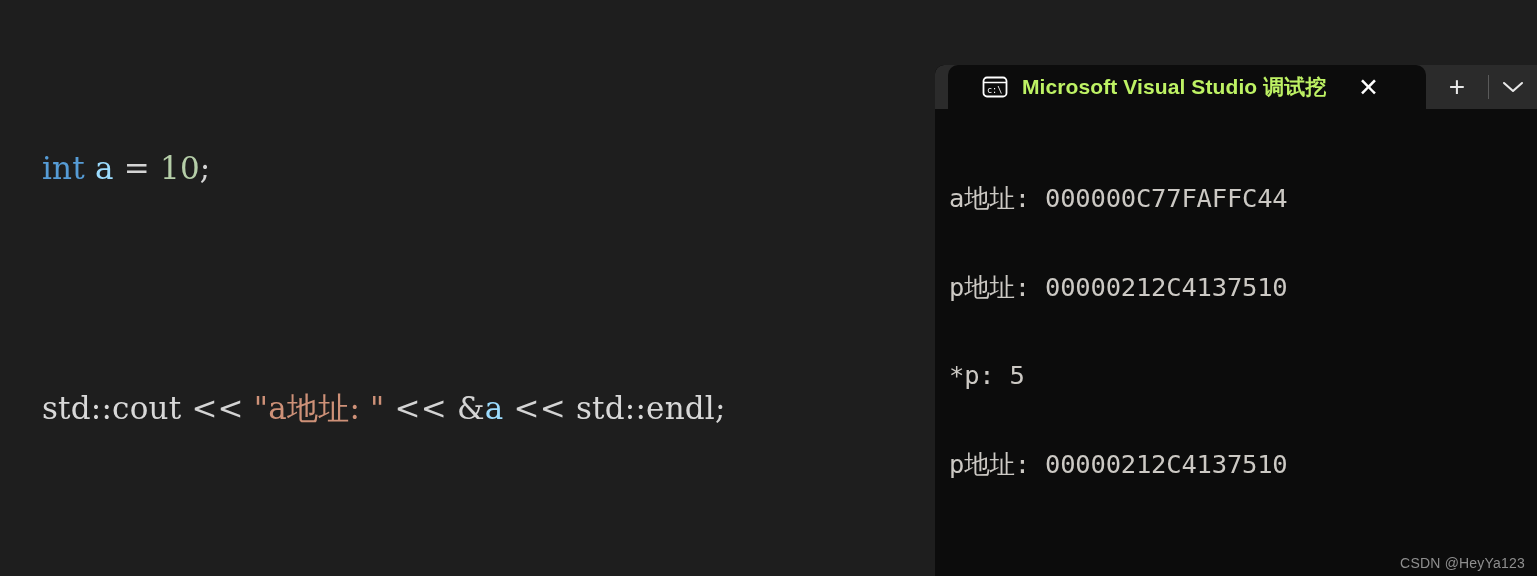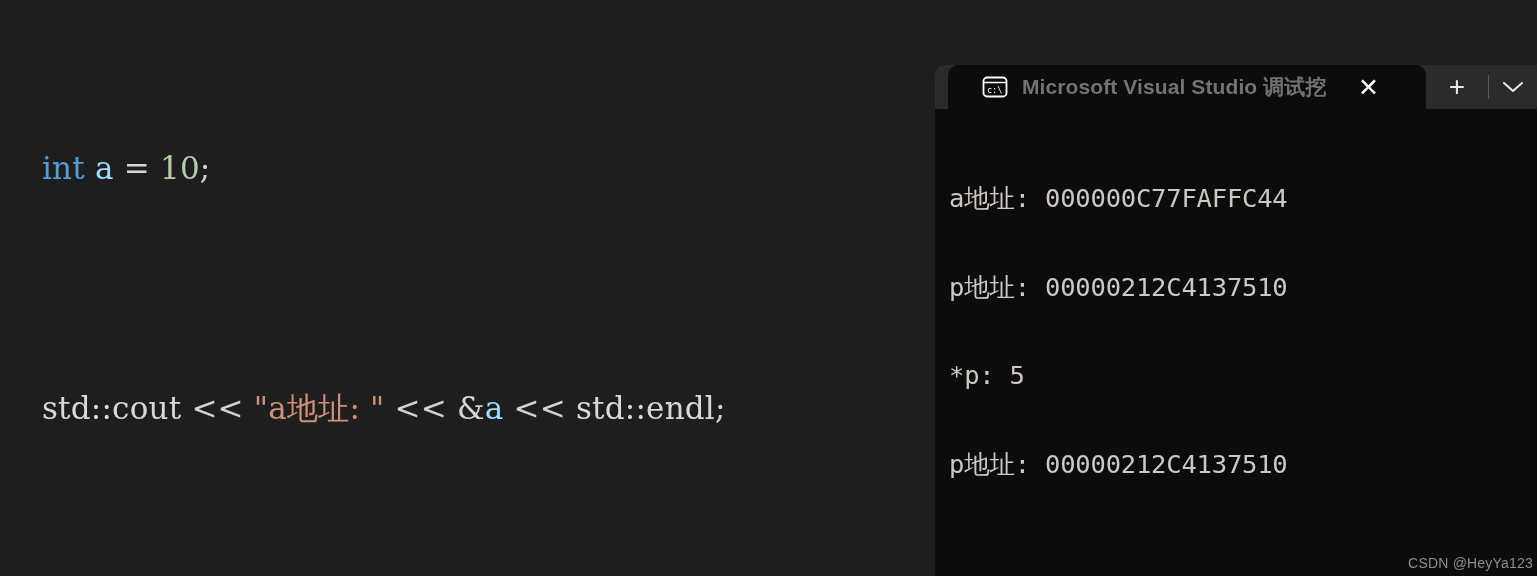--- a/index.html
+++ b/index.html
@@ -60,21 +60,21 @@
     background:#0c0c0c;
     border-top-left-radius:10px;
     border-top-right-radius:10px;
     display:flex; align-items:center;
     padding:0 0 0 34px;
     gap:14px;
     overflow:hidden;
   }
   #tab-icon{ width:26px; height:26px; flex:0 0 26px; position:relative; }
   #tab-title{
-    color:#737373;
+    color:#bef264;
     font-size:21px;
     font-weight:700;
     letter-spacing:0.1px;
     white-space:nowrap;
     overflow:hidden;
     max-width:336px;
     flex:0 0 auto;
   }
   #tab-close{
     margin-left:8px;
@@ -103,21 +103,21 @@
     line-height:29.5px;
     color:#ccc9c4;
     white-space:pre;
     letter-spacing:-0.2px;
   }
   .cline{ white-space:pre; height:29.5px; }
 
   
   #watermark{
     position:absolute;
-    right:4px; bottom:5px;
+    right:12px; bottom:5px;
     color:#8e8e8e;
     font-size:14px;
     font-family:"Liberation Sans", sans-serif;
     letter-spacing:0.2px;
   }
 </style>
 </head>
 <body>
 
 <div id="root">

